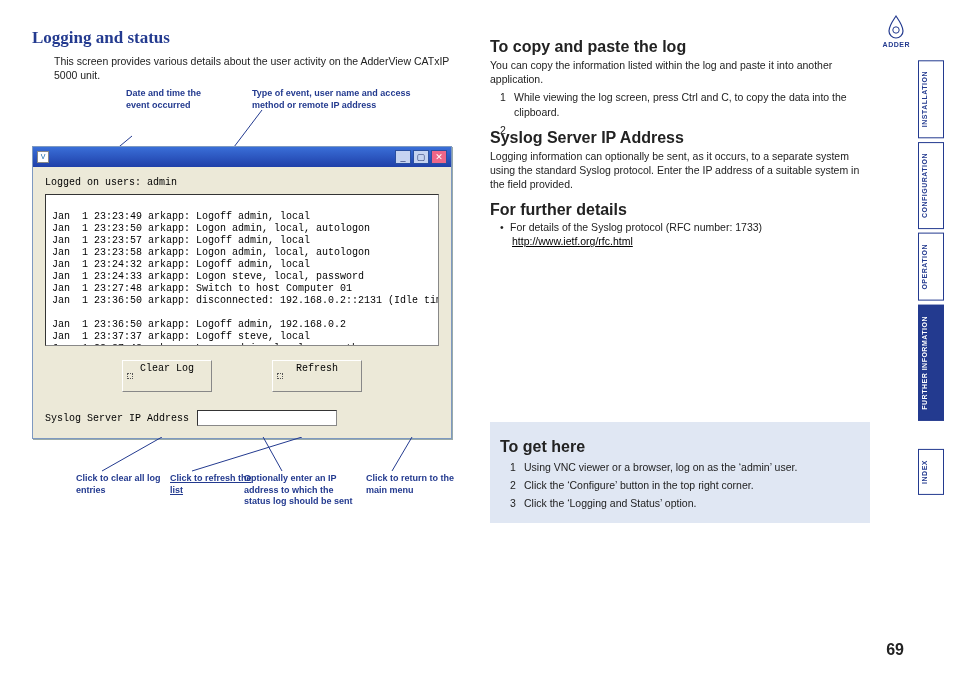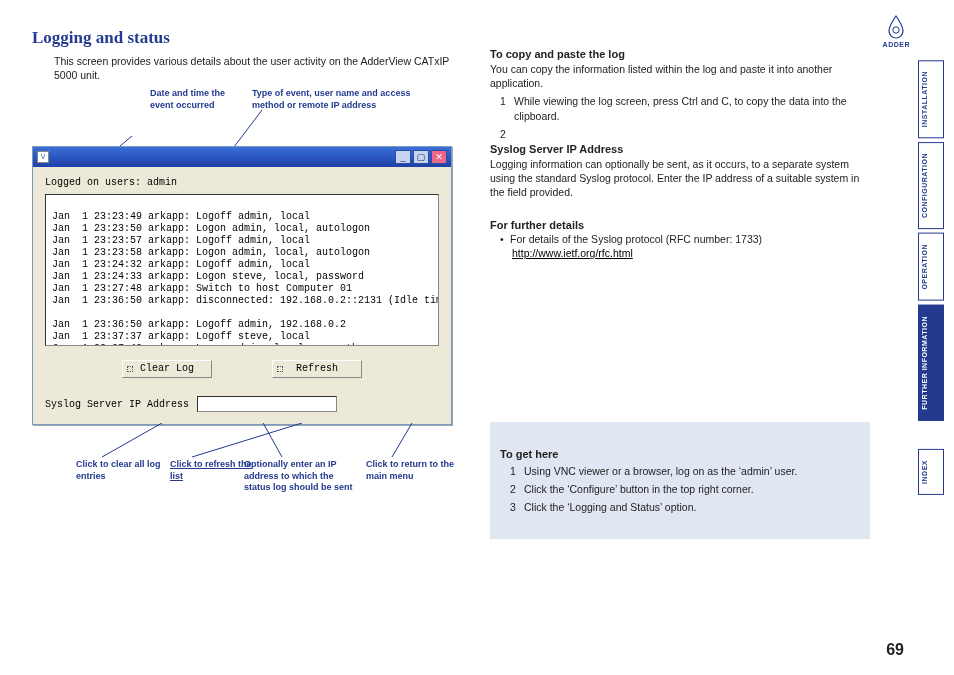--- a/index.html
+++ b/index.html
@@ -73,21 +73,21 @@
     margin-left: 22px;
   }
   .callouts-top .co {
     position: absolute;
     color: #233a8f;
     font-weight: 600;
     font-size: 9px;
     line-height: 1.25;
     width: 100px;
   }
-  .co1 { left: 72px; top: 0; margin-left: 24px; }
+  .co1 { left: 72px; top: 0; }
   .co2 { left: 198px; top: 0; width: 180px !important; }
 
   .window {
     border: 1px solid #7e99c0;
     background: #ece9d8;
     width: 420px;
     box-shadow: 1px 1px 0 #9aa;
   }
   .titlebar {
     height: 20px;
@@ -131,21 +131,21 @@
     margin-top: 14px;
     display: flex;
     gap: 60px;
     justify-content: center;
   }
   .appbtn {
     font-family: "Courier New", monospace;
     font-size: 10px;
     min-width: 90px;
     padding: 0 10px;
-    height: 18px;
+    height: 32px;
     line-height: 16px;
     background: #ece9d8;
     border: 1px solid #888;
     border-top-color: #fff;
     border-left-color: #fff;
     text-align: center;
     position: relative;
   }
   .appbtn::before {
     content:""; position:absolute; left:4px; top:50%;
@@ -186,40 +186,40 @@
     font-size: 9px;
     line-height: 1.25;
     width: 90px;
   }
   .cb1 { left: 44px; top: 30px; }
   .cb2 { left: 138px; top: 30px; text-decoration: underline; }
   .cb3 { left: 212px; top: 30px; width:110px !important;}
   .cb4 { left: 334px; top: 30px; }
 
   .col-right h3 {
-    font-size: 11px;
+    font-size: 16px;
     font-weight: bold;
-    margin-top: 20px;
+    margin-top: 10px;
     margin-bottom: 2px;
   }
   .col-right p, .col-right li { line-height: 1.35; }
   .numlist { margin: 4px 0 10px 10px; }
   .numlist li { margin-bottom: 4px; list-style: none; position: relative; padding-left: 14px;}
   .numlist li .n { position:absolute; left:0; }
   .sect { margin-bottom: 10px; }
   .bullet { margin-left: 10px; }
   .bullet .dot { display:inline-block; width:10px;}
   .link { color:#000; text-decoration: underline; display:inline-block; margin-left:22px; margin-top:2px;}
   .gethere {
     position: absolute;
     top: 394px;
     left: 0;
     right: 0;
     background: #e0e7f3;
-    padding: 6px 10px 20px 10px;
+    padding: 6px 10px 8px 10px;
   }
   .brand {
     position:absolute;
     right: 44px; top: 14px;
     text-align:center;
     font-size: 7px;
     color:#233a8f;
     font-weight:bold;
     letter-spacing: 0.5px;
   }

